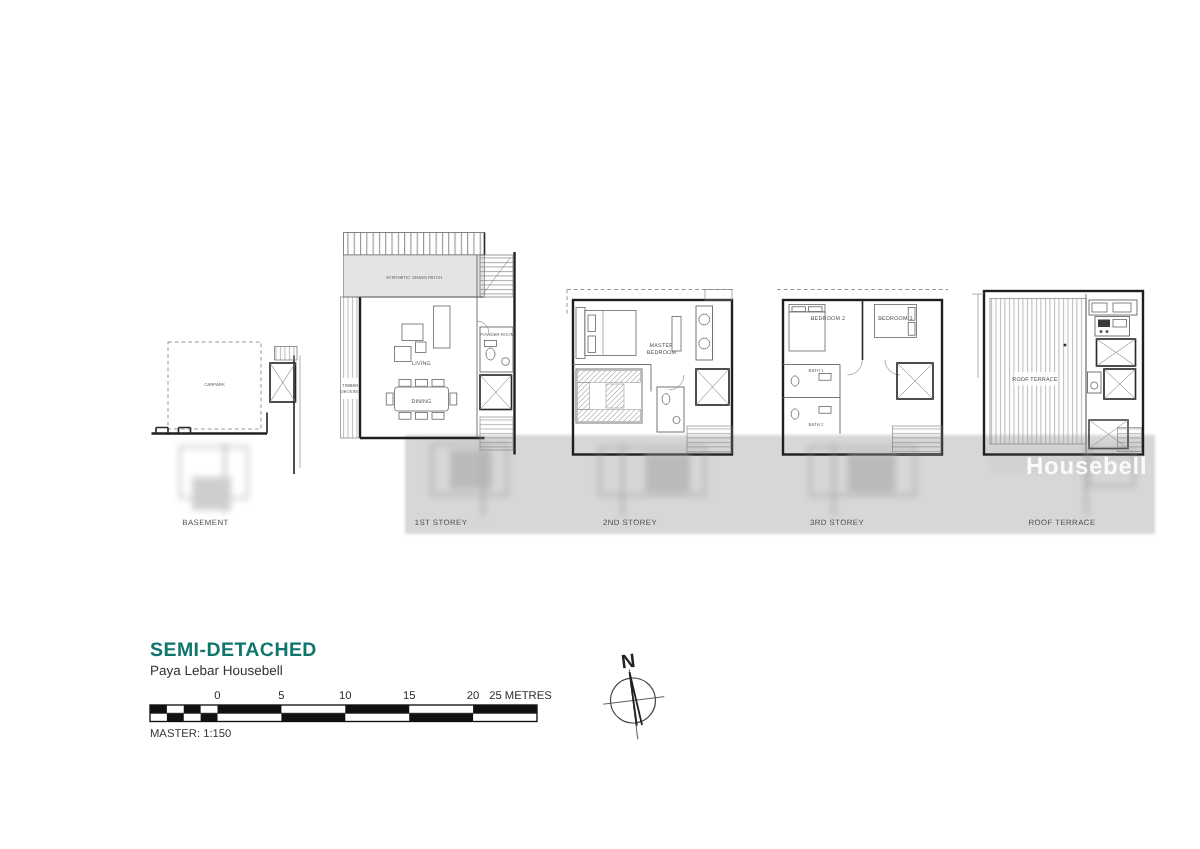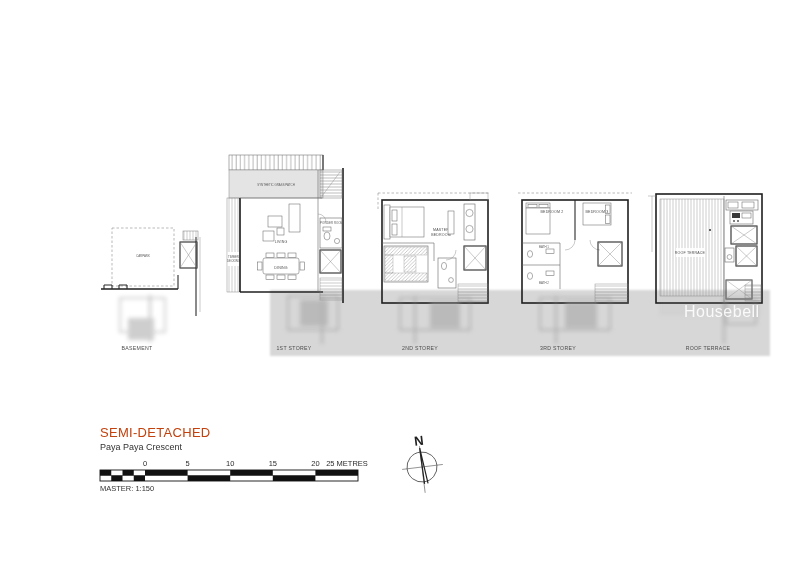--- a/index.html
+++ b/index.html
@@ -11,24 +11,24 @@
   .wall{stroke:#1f1f1f;stroke-width:1.6;fill:none;}
   .wall2{stroke:#2a2a2a;stroke-width:1.1;fill:none;}
   .dash{stroke:#8a8a8a;stroke-width:0.6;fill:none;stroke-dasharray:2.5 2;}
   .furn{stroke:#6a6a6a;stroke-width:0.55;fill:#ffffff;}
   .room-label{font-size:3.6px;fill:#4f4f4f;text-anchor:middle;letter-spacing:.15px;}
   .tiny-label{font-size:2.9px;fill:#5a5a5a;text-anchor:middle;}
   .caption{font-size:5.2px;fill:#4c4c4c;text-anchor:middle;letter-spacing:.3px;}
   .tick{font-size:7.5px;fill:#2b2b2b;text-anchor:middle;}
   .band{fill:#d7d7d7;}
   .ghost{filter:url(#gblur);opacity:.55;}
-  .title-text{position:absolute;left:100px;top:425px;font-size:13px;font-weight:normal;color:#c2410c;letter-spacing:.3px;}
+  .title-text{position:absolute;left:100px;top:425px;font-size:13px;font-weight:bold;color:#0f766e;letter-spacing:.3px;}
   .subtitle-text{position:absolute;left:100px;top:442px;font-size:9px;color:#333;}
   .scale-note{position:absolute;left:100px;top:484px;font-size:7.5px;color:#333;}
-  .watermark{position:absolute;left:684px;top:303px;font-size:16px;font-weight:normal;color:rgba(255,255,255,.88);letter-spacing:.5px;filter:blur(.3px);}
+  .watermark{position:absolute;left:684px;top:303px;font-size:16px;font-weight:bold;color:rgba(255,255,255,.88);letter-spacing:.5px;filter:blur(.3px);}
 </style>
 </head>
 <body>
 
 <div id="canvas">
 
 <svg width="800" height="566" viewBox="0 0 800 566">
   <defs>
     <pattern id="vs3" width="3" height="6" patternUnits="userSpaceOnUse">
       <line x1="1" y1="0" x2="1" y2="6" stroke="#9a9a9a" stroke-width="0.5"></line>
@@ -341,17 +341,17 @@
   <g transform="translate(422,467) rotate(-7)">
     <circle r="15" fill="none" stroke="#444" stroke-width="0.8"></circle>
     <line x1="0" y1="-21" x2="0" y2="26" stroke="#555" stroke-width="0.6"></line>
     <line x1="-20" y1="0" x2="21" y2="0" stroke="#555" stroke-width="0.6"></line>
     <path d="M4 17 L 0 -19 M0.5 17 L 0 -19" stroke="#222" stroke-width="1.2" fill="none"></path>
     <text x="0" y="-22" text-anchor="middle" font-size="13" font-weight="bold" fill="#222">N</text>
   </g>
 </svg>
 
   <div class="title-text">SEMI-DETACHED</div>
-  <div class="subtitle-text">Paya Paya Crescent</div>
+  <div class="subtitle-text">Paya Lebar Housebell</div>
   <div class="scale-note">MASTER: 1:150</div>
   <div class="watermark">Housebell</div>
 
 </div>
 
 </body></html>

